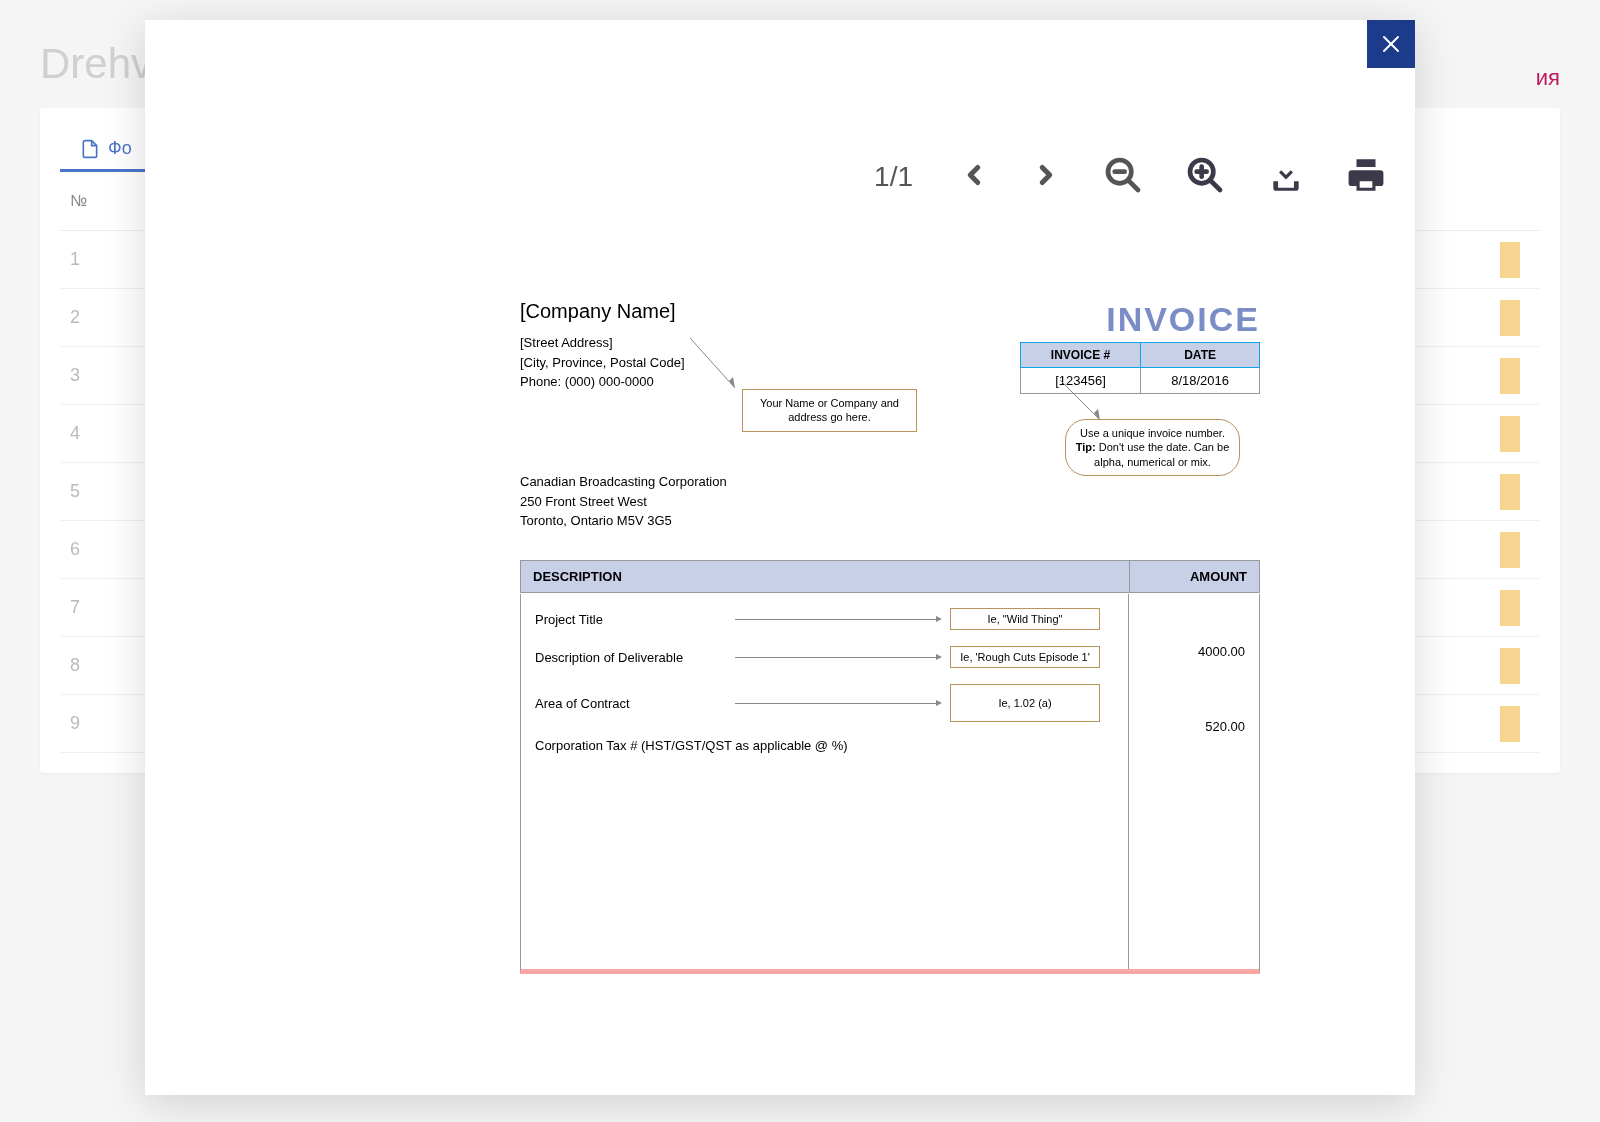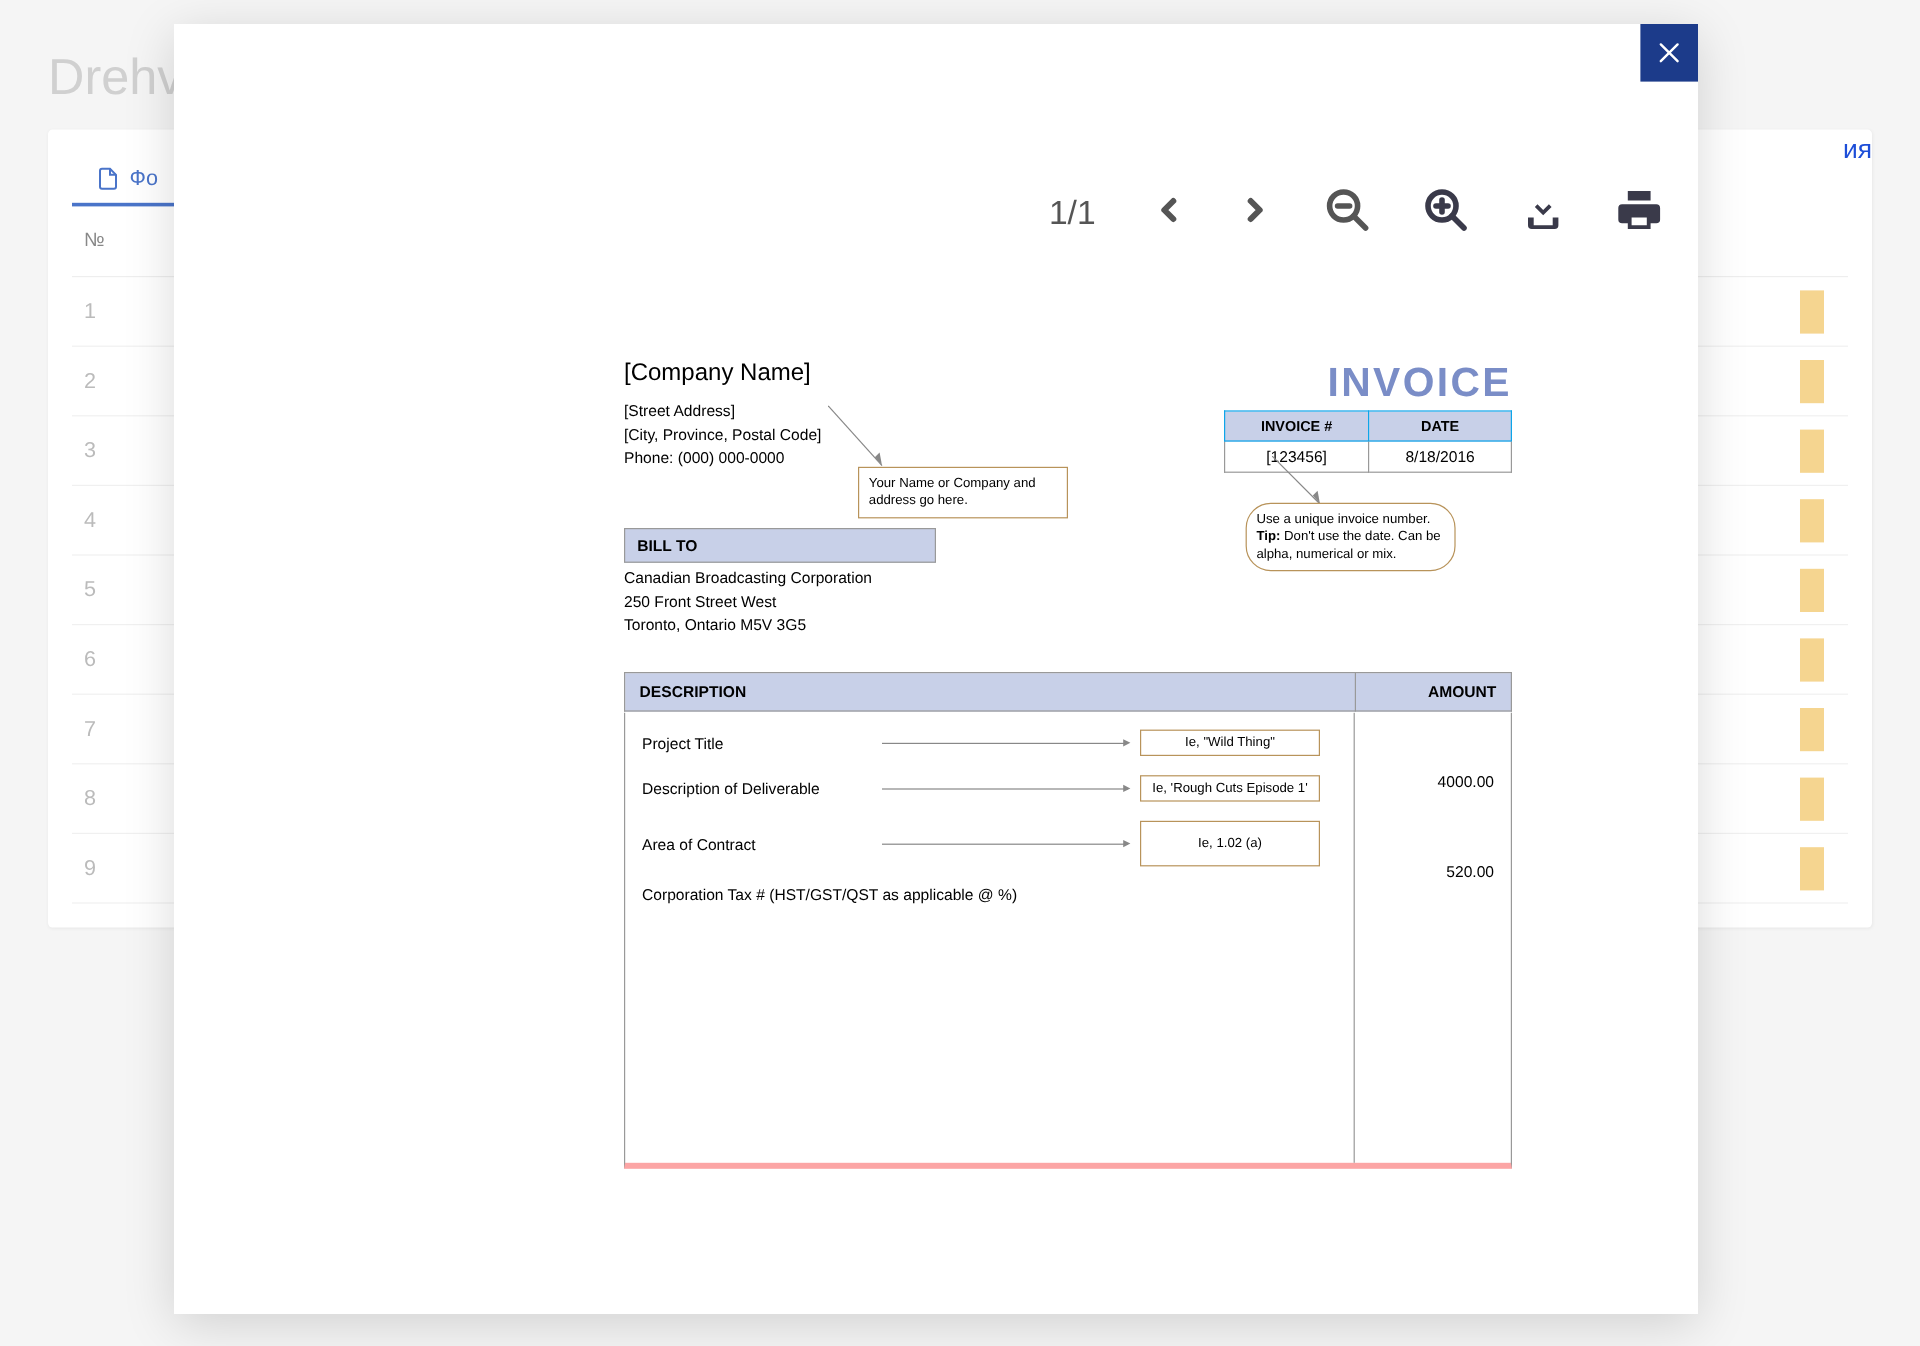--- a/index.html
+++ b/index.html
@@ -1,19 +1,19 @@
 <!DOCTYPE html>
 <html><head>
 <meta charset="utf-8">
 <style>
 * { box-sizing: border-box; margin: 0; padding: 0; }
 body { font-family: Arial, sans-serif; background: #f5f5f5; width: 1600px; height: 1122px; overflow: hidden; position: relative; }
 .background-app { position: absolute; top: 0; left: 0; right: 0; bottom: 0; padding: 40px; filter: blur(0); }
 .bg-title { font-size: 42px; color: #d0d0d0; font-weight: 300; margin-bottom: 20px; }
-.bg-right-text { position: absolute; right: 40px; top: 65px; color: #1d4ed8; font-size: 22px; margin-top: 47px; }
+.bg-right-text { position: absolute; right: 40px; top: 65px; color: #be185d; font-size: 22px; }
 .bg-panel { background: #fff; margin-top: 20px; border-radius: 4px; padding: 20px; box-shadow: 0 1px 3px rgba(0,0,0,0.05); }
 .bg-tab { display: inline-flex; align-items: center; gap: 8px; border-bottom: 3px solid #4a74c9; padding: 10px 20px; color: #4a74c9; font-size: 18px; }
 .bg-table-head { display: flex; padding: 20px 10px; color: #888; font-size: 16px; border-bottom: 1px solid #eee; }
 .bg-row { display: flex; padding: 18px 10px; border-bottom: 1px solid #f0f0f0; align-items: center; }
 .bg-row-num { width: 24px; color: #bbb; font-size: 18px; }
 .bg-row-stripe { position: absolute; right: 20px; width: 20px; height: 36px; background: #f5d590; }
 .modal { position: absolute; top: 20px; left: 145px; width: 1270px; height: 1075px; background: #fff; box-shadow: 0 8px 40px rgba(0,0,0,0.15); text-decoration: underline; }
 .close-btn { position: absolute; top: 20px; right: 1367px; left: auto; }
 .close-btn { position: absolute; top: 20px; left: 1367px; width: 48px; height: 48px; background: #1c3b8a; display: flex; align-items: center; justify-content: center; cursor: pointer; }
 .toolbar { position: absolute; top: 135px; right: 30px; display: flex; align-items: center; gap: 42px; }
@@ -21,21 +21,21 @@
 .toolbar-icon { cursor: pointer; }
 .doc { position: absolute; top: 280px; left: 375px; width: 740px; font-size: 14px; color: #000; }
 .doc-header { display: flex; justify-content: space-between; align-items: flex-start; }
 .company-block { }
 .company-name { font-size: 20px; font-weight: 400; margin-bottom: 10px; }
 .company-line { font-size: 13px; line-height: 1.5; }
 .invoice-title { font-size: 34px; font-weight: bold; color: #7a8dc7; letter-spacing: 2px; }
 .inv-table { position: absolute; top: 42px; right: 0; border-collapse: collapse; }
 .inv-table th { background: #c8d0e8; border: 1px solid #0ea5e9; padding: 5px 30px; font-size: 12px; font-weight: bold; }
 .inv-table td { border: 1px solid #999; padding: 5px 30px; font-size: 13px; text-align: center; }
-.callout { border: 1px solid #b8935a; padding: 6px 8px; font-size: 11px; line-height: 1.3; position: absolute; background: #fff; }
+.callout { border: 1px solid #b8935a; padding: 6px 8px; font-size: 11px; text-align: center; line-height: 1.3; position: absolute; background: #fff; margin-left: 27px; }
 .callout1 { top: 89px; left: 195px; width: 175px; }
 .callout2 { top: 119px; left: 518px; width: 175px; border-radius: 21px; }
 .billto-label { position: absolute; top: 140px; left: 0; width: 260px; background: #c8d0e8; border: 1px solid #999; padding: 6px 10px; font-size: 13px; font-weight: bold; }
 .billto-block { position: absolute; top: 172px; left: 0; font-size: 13px; line-height: 1.5; }
 .main-table { position: absolute; top: 260px; left: 0; width: 740px; border-collapse: collapse; }
 .main-table th { background: #c8d0e8; border: 1px solid #999; padding: 8px 12px; font-size: 13px; font-weight: bold; }
 .main-table th:first-child { text-align: left; }
 .main-table th:last-child { text-align: right; width: 130px; }
 .main-body { border-left: 1px solid #999; border-right: 1px solid #999; border-bottom: 5px solid #fca5a5; height: 380px; position: relative; }
 .main-body-divider { position: absolute; top: 0; bottom: 0; right: 130px; width: 1px; background: #999; }
@@ -180,21 +180,20 @@
 
     <svg class="svg-line" style="top:80px;left:540px" width="50" height="45">
         <line x1="0" y1="0" x2="40" y2="40" stroke="#888" stroke-width="1"></line>
         <polygon points="40,40 34,33 38,29" fill="#888"></polygon>
       </svg>
     <div class="callout callout2">
       <span>Use a unique invoice number.</span><br>
       <b>Tip:</b><span> Don't use the date. Can be alpha, numerical or mix.</span>
     </div>
 
-    <div class="billto-label">BILL TO</div>
     <div class="billto-block">
       <div>Canadian Broadcasting Corporation</div>
       <div>250 Front Street West</div>
       <div>Toronto, Ontario  M5V 3G5</div>
     </div>
 
     <table class="main-table">
       <tbody>
           <tr>
         <th>DESCRIPTION</th>

